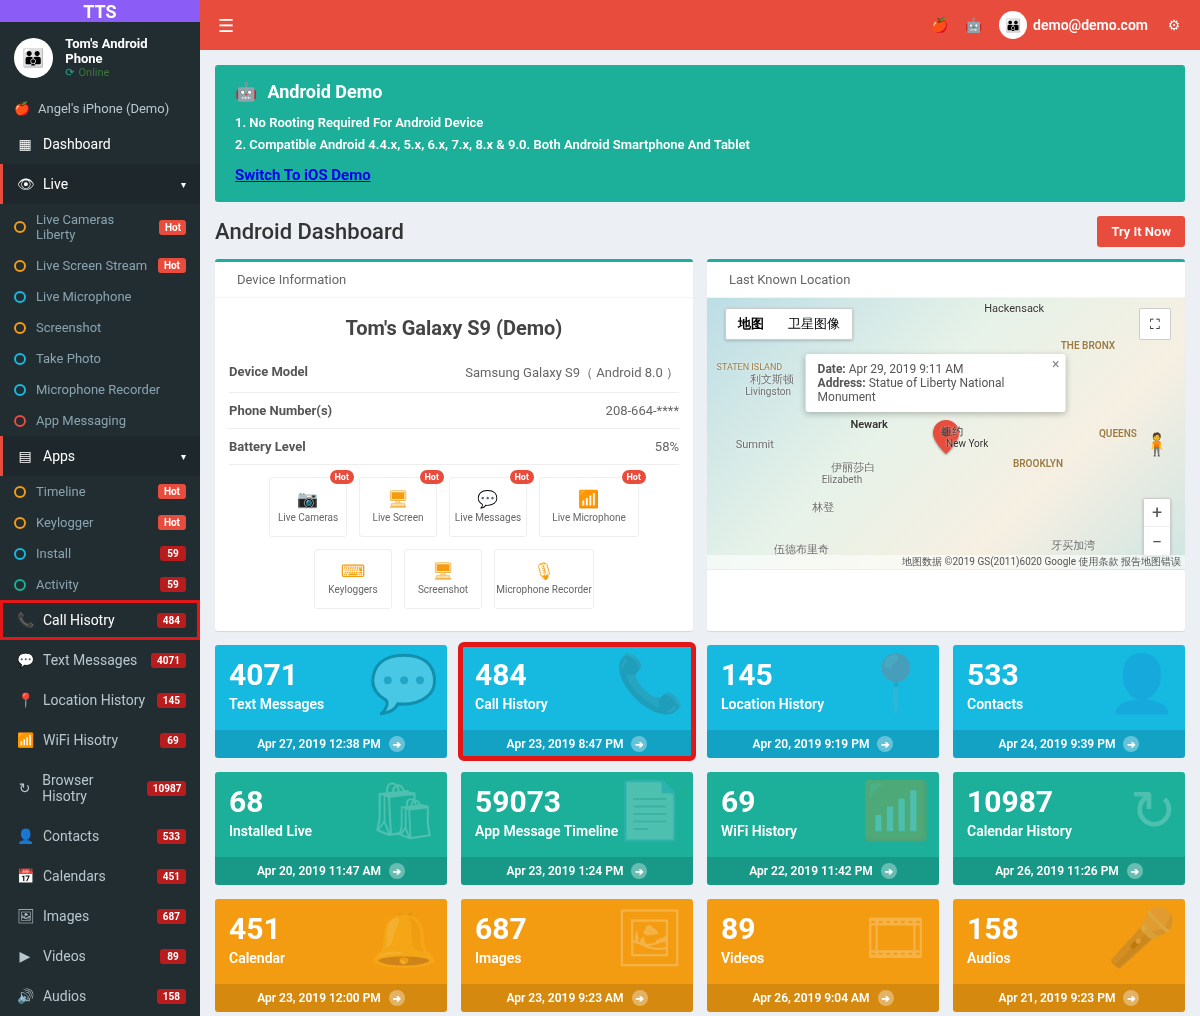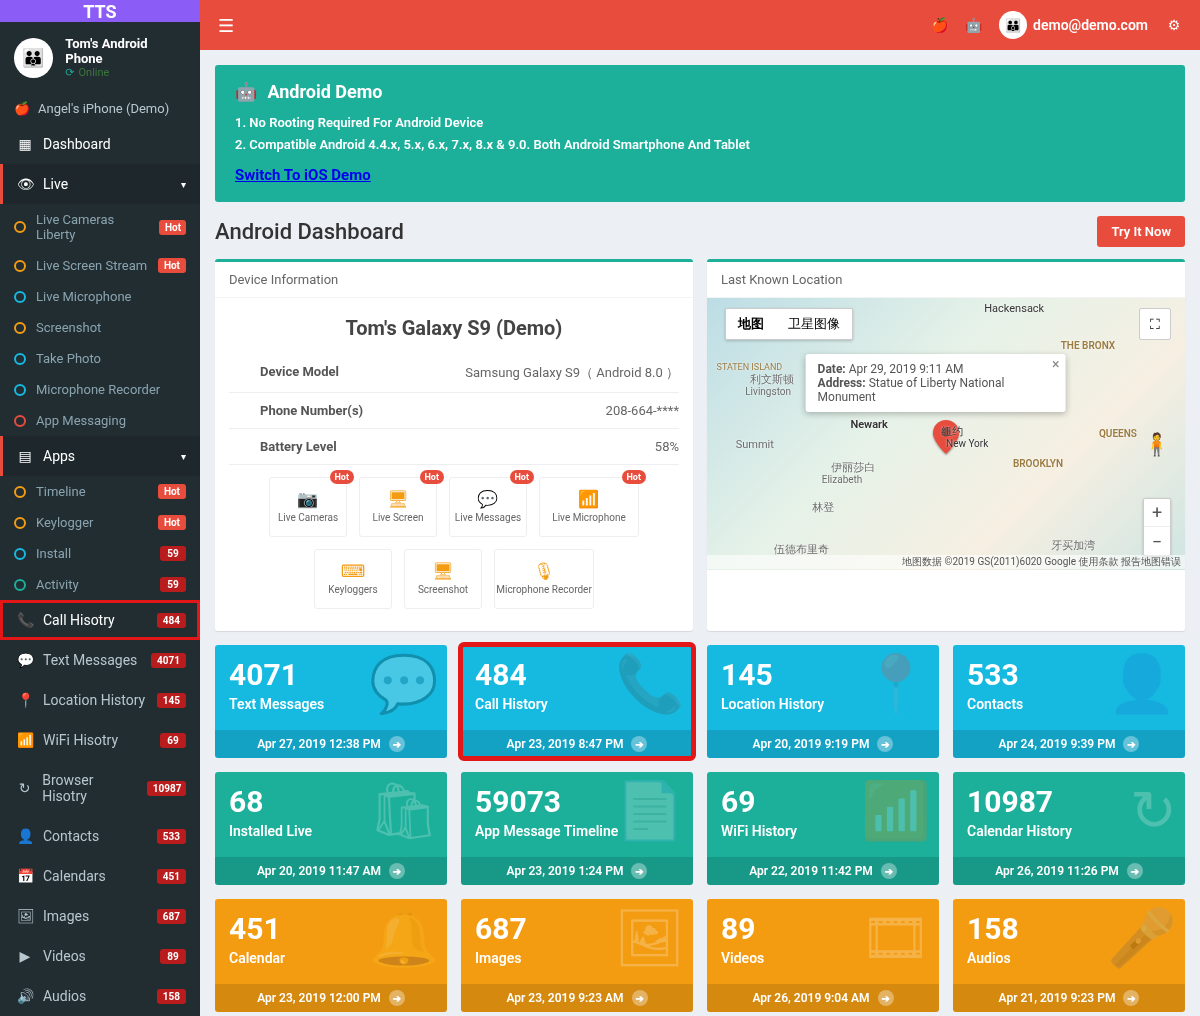--- a/index.html
+++ b/index.html
@@ -55,25 +55,25 @@
 .banner .switch { text-decoration:underline; font-size:15px; font-weight:700; margin-top:10px; display:inline-block; }
 
 .page-head { display:flex; align-items:center; margin:10px 0 12px; }
 .page-head h1 { font-size:22px; color:#333; font-weight:500; }
 .tryit { margin-left:auto; background:#e84c3d; color:#fff; border:none; padding:8px 14px; font-size:13px; border-radius:3px; cursor:pointer; font-weight:600; }
 
 .row { display:flex; gap:14px; }
 .row.cards { margin-bottom:14px; }
 
 .panel { background:#fff; border-radius:3px; border-top:3px solid #1caf9a; flex:1; box-shadow:0 1px 1px rgba(0,0,0,.1); }
-.panel-head { padding:10px 14px; border-bottom:1px solid #f4f4f4; color:#666; font-size:13px; }
+.panel-head { padding:10px 22px; border-bottom:1px solid #f4f4f4; color:#666; font-size:13px; }
 .panel-body { padding:10px 14px; }
 .dev-title { text-align:center; font-size:20px; color:#444; font-weight:700; margin:8px 0 14px; }
 .kv { display:flex; justify-content:space-between; padding:10px 0; border-bottom:1px solid #eee; font-size:13px; }
-.kv .k { color:#555; font-weight:700;margin-left:31px; }
+.kv .k { color:#555; font-weight:700; }
 .kv .v { color:#666; }
 
 .quickgrid { display:flex; flex-wrap:wrap; gap:12px; justify-content:center; padding:12px 0; }
 .quick { position:relative; width:78px; height:60px; border:1px solid #eee; border-radius:3px; display:flex; flex-direction:column; align-items:center; justify-content:center; gap:4px; cursor:pointer; }
 .quick .qico { color:#f39c12; font-size:17px; line-height:1; }
 .quick .qlabel { font-size:10px; color:#666; }
 .quick.wide { width:100px; }
 .quick .hot { position:absolute; top:-8px; right:-8px; background:#e84c3d; color:#fff; font-size:9px; padding:2px 5px; border-radius:8px; font-weight:700; }
 
 

